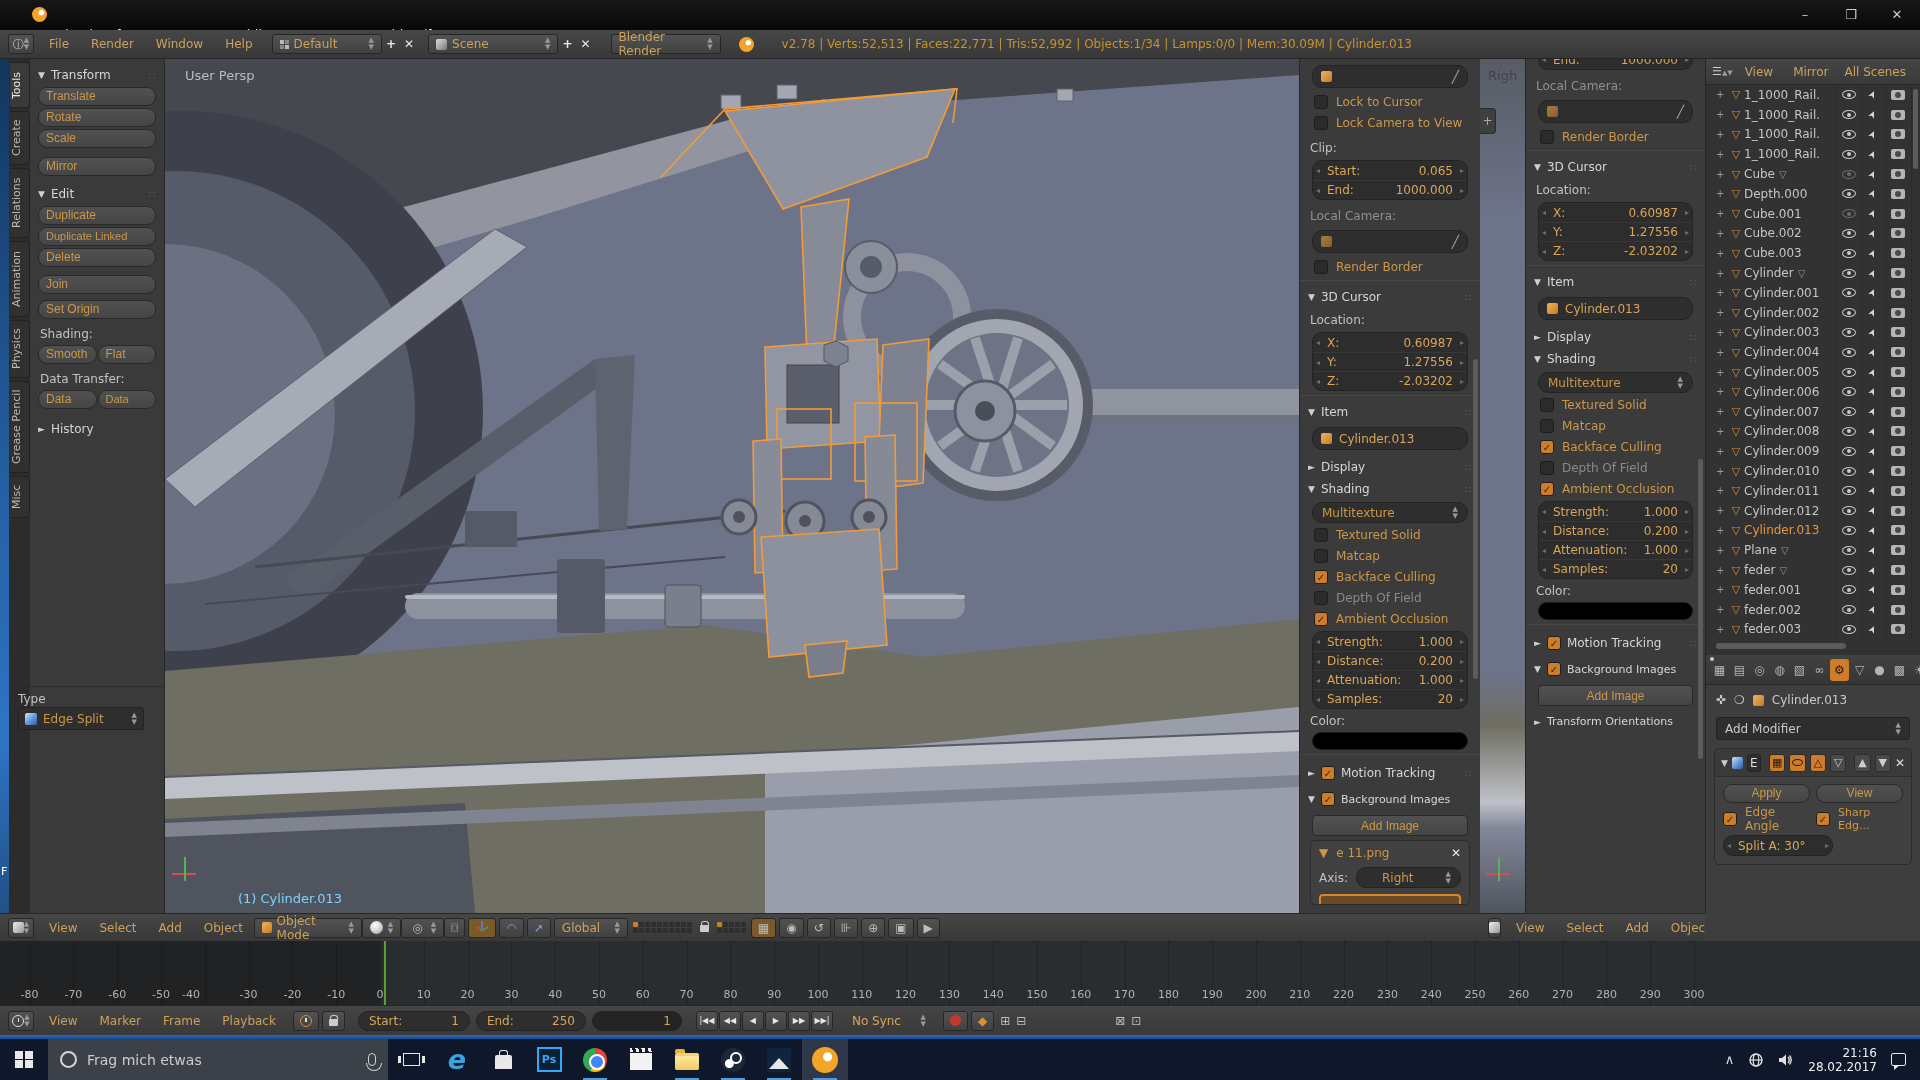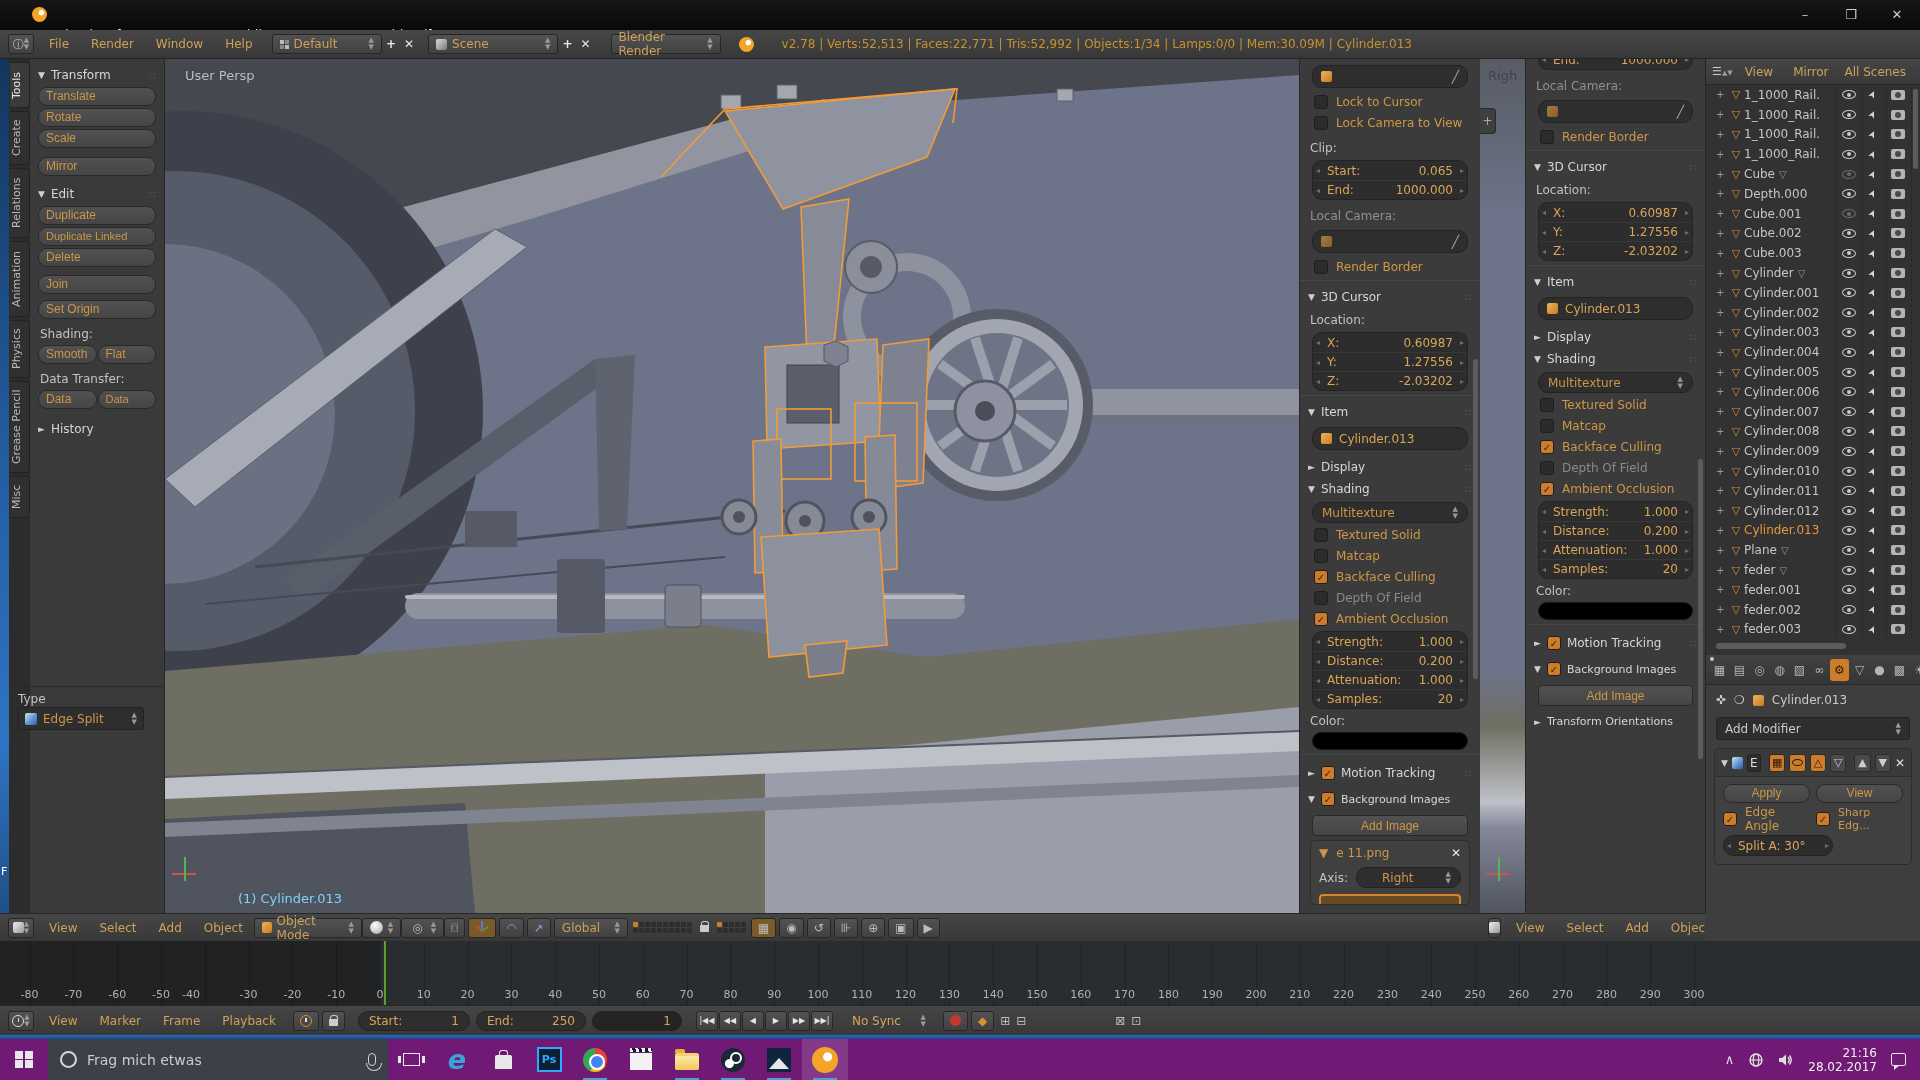--- a/index.html
+++ b/index.html
@@ -189,21 +189,21 @@
   .keydiamond { color:#d89030; font-size:12px; }
   .locki { display:inline-block; width:9px; height:7px; background:#ccc; border-radius:1px; position:relative; margin-top:4px; }
   .locki:before { content:""; position:absolute; left:1.5px; top:-4px; width:6px; height:5px;
     border:1.5px solid #ccc; border-bottom:none; border-radius:3px 3px 0 0; }
   .clocki { display:inline-block; width:12px; height:12px; border:1.5px solid #ddd; border-radius:50%; position:relative; }
   .clocki:before { content:""; position:absolute; left:4.5px; top:2px; width:1.5px; height:4px; background:#ddd; }
 
   #winborder-bottom { left:0; top:1035px; width:1920px; height:4px; background:linear-gradient(#2a6ac0,#1b4a8c); }
 
   
-  #taskbar { left:0; top:1039px; width:1920px; height:41px; background:#701a75; display:flex; align-items:center; }
+  #taskbar { left:0; top:1039px; width:1920px; height:41px; background:#0f172a; display:flex; align-items:center; }
   #startbtn { width:48px; height:41px; display:flex; align-items:center; justify-content:center; }
   .winlogo { display:grid; grid-template-columns:8px 8px; grid-auto-rows:8px; gap:1.5px; }
   .winlogo i { background:#e8e8e8; }
   #searchbox { width:340px; height:41px; background:#3b4049; display:flex; align-items:center; gap:10px; padding:0 12px; }
   #searchbox .circ { width:17px; height:17px; border:2px solid #d3d6db; border-radius:50%; }
   #searchbox .ph { color:#c9ccd2; font-size:14px; }
   #searchbox .mic { margin-left:auto; position:relative; width:8px; height:13px; border:1.5px solid #cfd3da; border-radius:4px; }
   #searchbox .mic:after { content:""; position:absolute; left:-3px; top:9px; width:14px; height:7px;
     border:1.5px solid #cfd3da; border-top:none; border-radius:0 0 8px 8px; }
   .taskbar-app { width:46px; height:41px; display:flex; align-items:center; justify-content:center; position:relative; }

